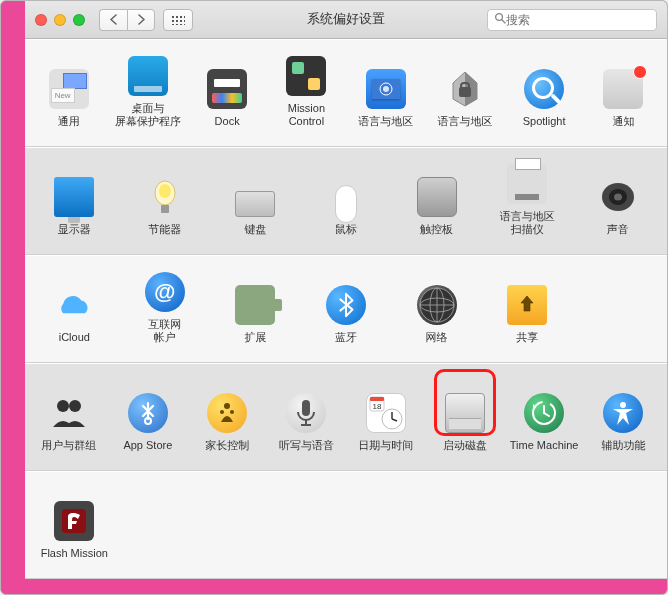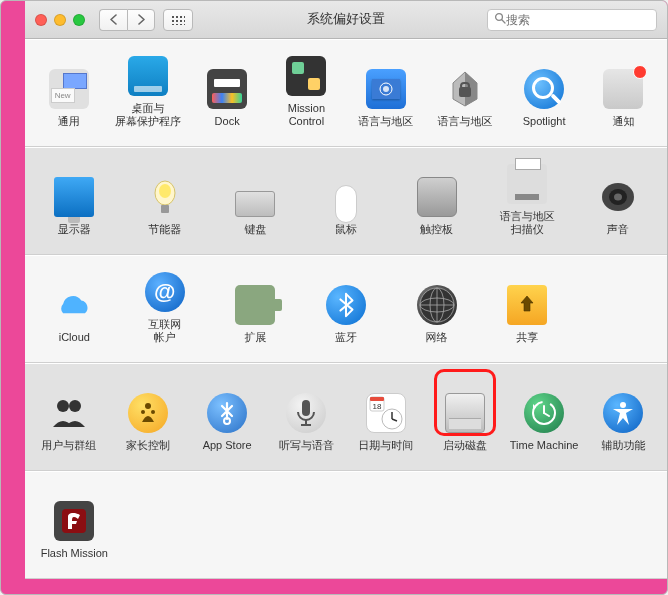--- a/index.html
+++ b/index.html
@@ -371,38 +371,38 @@
             <svg width="40" height="40" viewBox="0 0 40 40">
               <circle cx="14" cy="13" r="6" fill="#333"></circle>
               <circle cx="26" cy="13" r="6" fill="#333"></circle>
               <path d="M4 34 Q14 22 24 34 Z" fill="#333"></path>
               <path d="M16 34 Q26 22 36 34 Z" fill="#333"></path>
             </svg>
           </div>
           <div class="label">用户与群组</div>
         </div>
         <div class="item">
+          <div class="icon ico-appstore">
+            <svg width="26" height="26" viewBox="0 0 26 26">
+              <path d="M13 3 L13 19 M8 6 L18 16 M18 6 L8 16" stroke="#fff" stroke-width="2.2" stroke-linecap="round"></path>
+              <circle cx="13" cy="21" r="3" fill="none" stroke="#fff" stroke-width="2"></circle>
+            </svg>
+          </div>
+          <div class="label">App Store</div>
+        </div>
+        <div class="item">
           <div class="icon ico-parental">
             <svg width="26" height="26" viewBox="0 0 26 26">
               <circle cx="13" cy="6" r="3" fill="#6b4a00"></circle>
               <path d="M7 22 Q13 10 19 22 Z" fill="#6b4a00"></path>
               <circle cx="8" cy="12" r="2" fill="#6b4a00"></circle>
               <circle cx="18" cy="12" r="2" fill="#6b4a00"></circle>
             </svg>
           </div>
           <div class="label">家长控制</div>
-        </div>
-        <div class="item">
-          <div class="icon ico-appstore">
-            <svg width="26" height="26" viewBox="0 0 26 26">
-              <path d="M13 3 L13 19 M8 6 L18 16 M18 6 L8 16" stroke="#fff" stroke-width="2.2" stroke-linecap="round"></path>
-              <circle cx="13" cy="21" r="3" fill="none" stroke="#fff" stroke-width="2"></circle>
-            </svg>
-          </div>
-          <div class="label">App Store</div>
         </div>
         <div class="item">
           <div class="icon ico-dictation">
             <svg width="22" height="30" viewBox="0 0 22 30">
               <rect x="7" y="2" width="8" height="16" rx="4" fill="#555"></rect>
               <path d="M3 14 A8 8 0 0 0 19 14" stroke="#555" stroke-width="2" fill="none"></path>
               <line x1="11" y1="22" x2="11" y2="27" stroke="#555" stroke-width="2"></line>
               <line x1="6" y1="27" x2="16" y2="27" stroke="#555" stroke-width="2"></line>
             </svg>
           </div>

